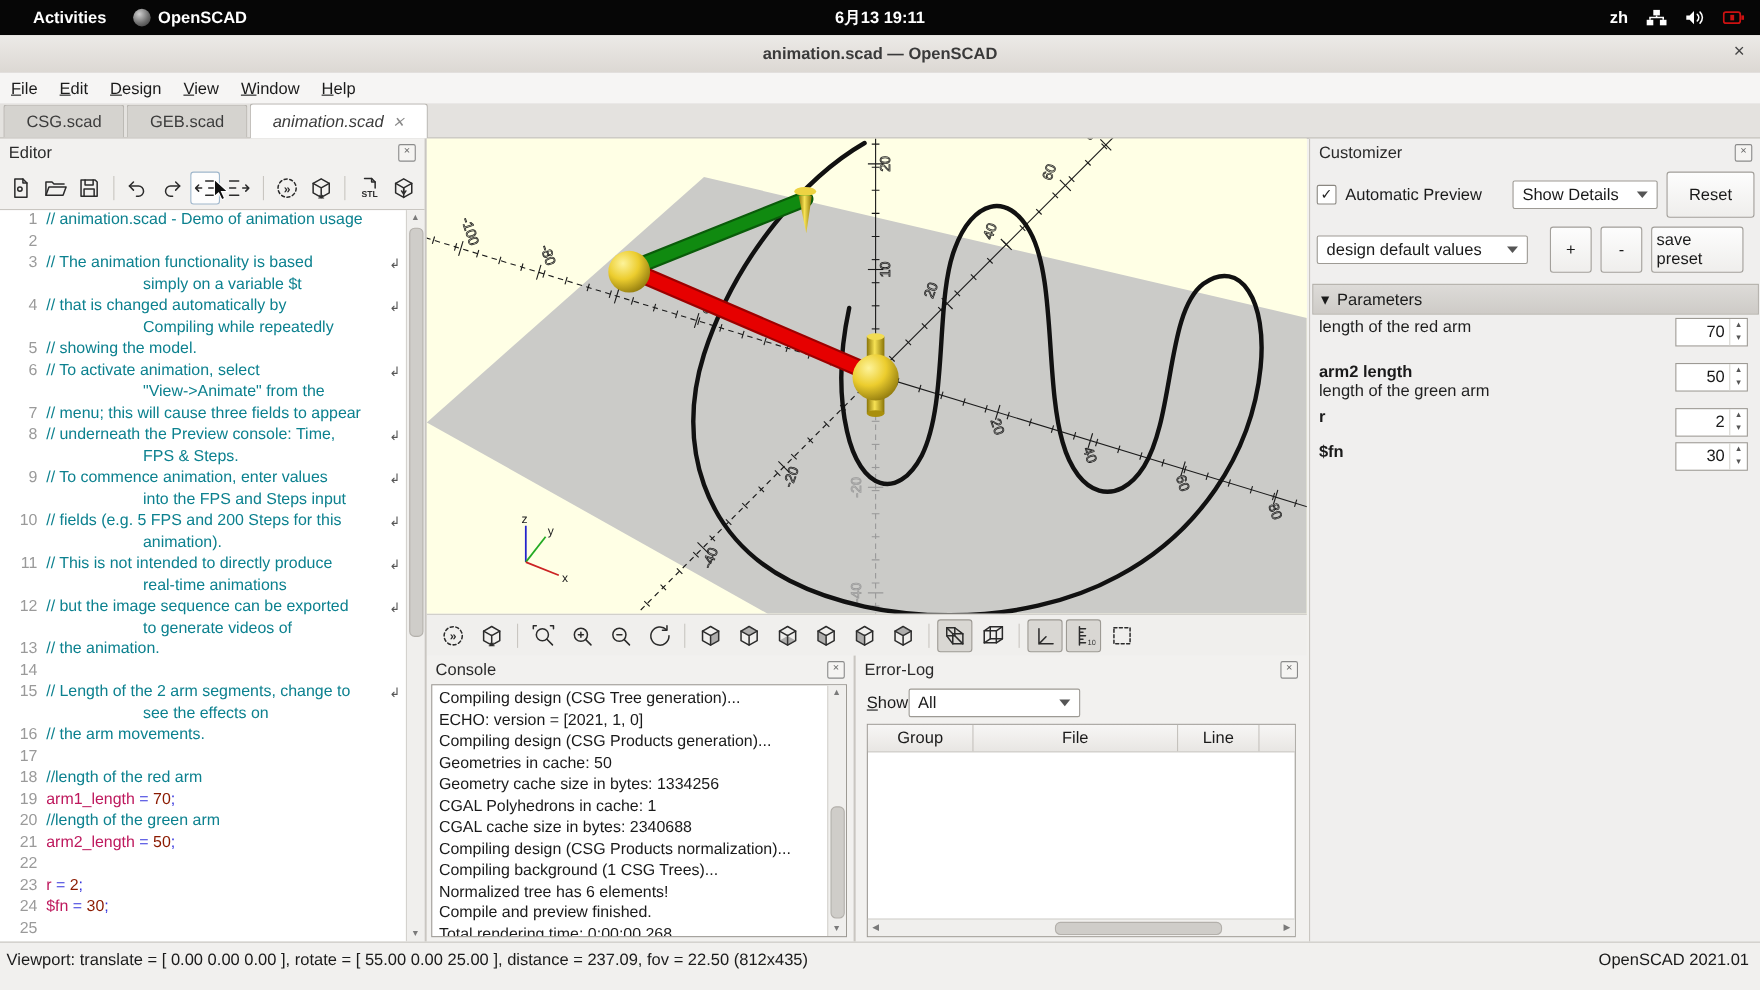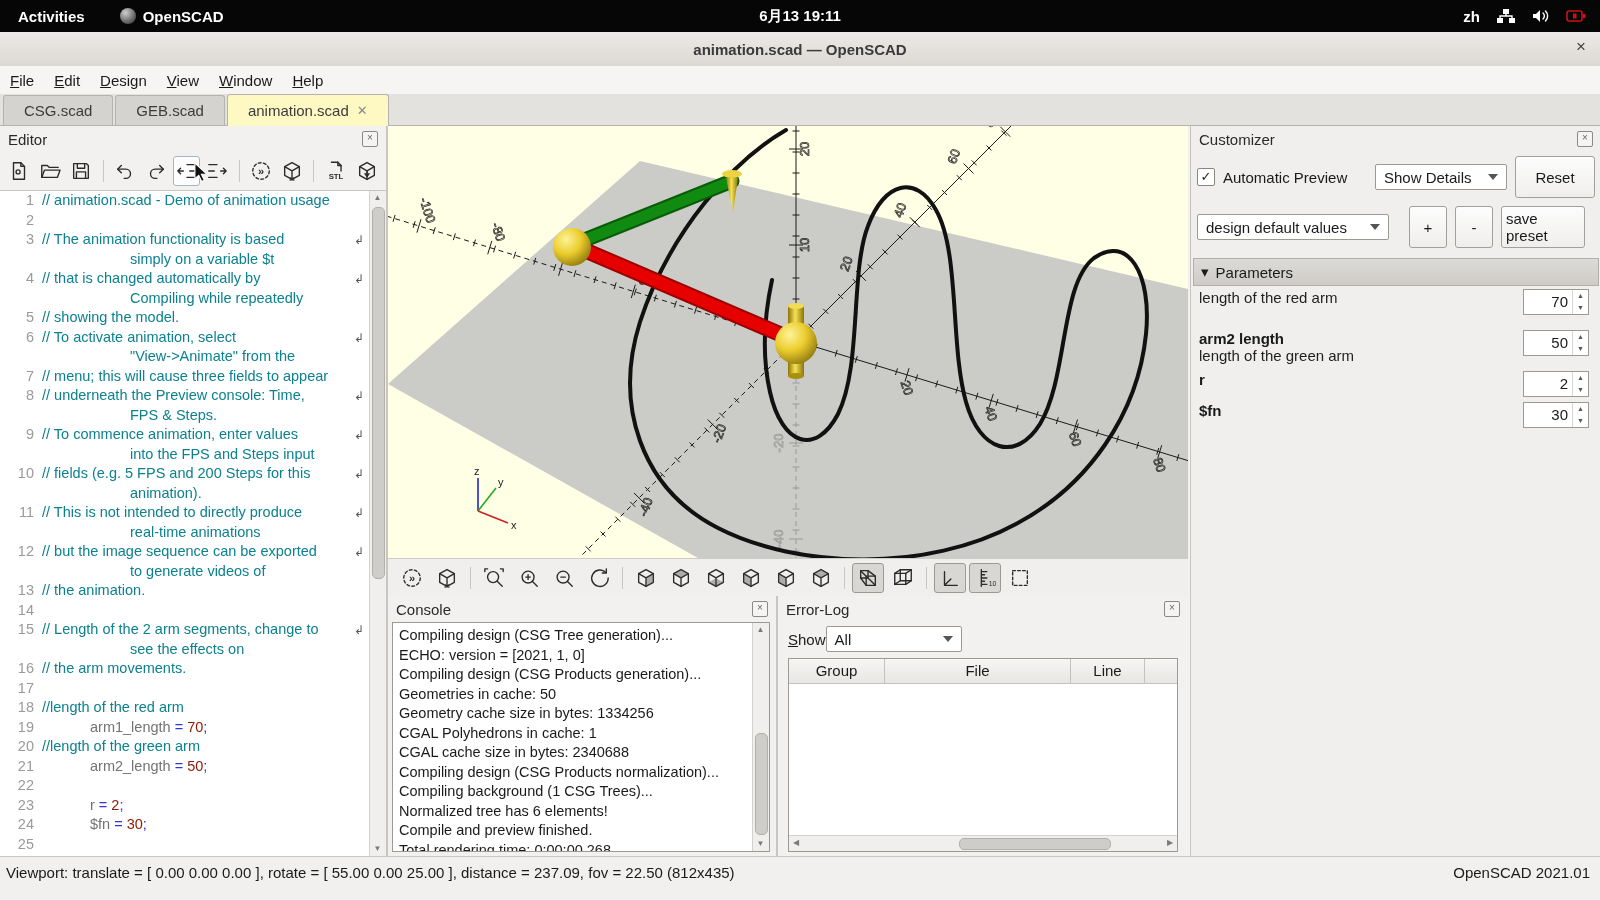--- a/index.html
+++ b/index.html
@@ -1,43 +1,43 @@
 <!DOCTYPE html>
 <html><head>
 <meta charset="utf-8">
 <style>
   html,body{margin:0;padding:0;background:#444;}
   #app{position:relative;width:1600px;height:900px;background:#f2f1ef;overflow:hidden;
        font-family:"Liberation Sans",sans-serif;color:#1a1a1a;}
   
   .topbar{position:absolute;left:0;top:0;width:1600px;height:32px;background:#060606;color:#fff;
           display:flex;align-items:center;font-size:15px;font-weight:bold;}
-  .tb-activities{padding:0 18px;}
-  .tb-app{display:flex;align-items:center;gap:7px;margin-left:17px;}
+  .tb-activities{padding:0 18px;margin-left:12px;}
+  .tb-app{display:flex;align-items:center;gap:7px;margin-left:6px;}
   .tb-ball{width:16px;height:16px;border-radius:50%;
            background:radial-gradient(circle at 35% 30%,#cfcfcf,#6f6f6f 55%,#2e2e2e);}
   .tb-clock{position:absolute;left:0;right:0;text-align:center;}
   .tb-right{position:absolute;right:14px;display:flex;align-items:center;gap:16px;}
   .tb-right svg{display:block;}
   
   .titlebar{position:absolute;left:0;top:32px;width:1600px;height:34px;
             background:linear-gradient(#eceae7,#dcd8d3);border-bottom:1px solid #bdb9b3;
             display:flex;align-items:center;justify-content:center;font-size:15px;font-weight:bold;color:#3a3a3a;}
   .win-close{position:absolute;right:14px;top:5px;font-size:17px;color:#444;font-weight:normal;cursor:default;}
   
   .menubar{position:absolute;left:0;top:66px;width:1600px;height:28px;background:#f6f5f4;
            display:flex;align-items:center;font-size:15px;}
   .menu-item{padding:0 10px;}
   .menu-item u{text-decoration:underline;}
   
   .tabbar{position:absolute;left:0;top:94px;width:1600px;height:32px;background:#e4e2df;
           border-bottom:1px solid #b6b3ae;display:flex;align-items:flex-end;padding-left:3px;box-sizing:border-box;}
   .tab{height:29px;display:flex;align-items:center;gap:8px;padding:0 20px;font-size:15px;color:#3c3c3c;
        background:#d5d3cf;border:1px solid #b6b3ae;border-bottom:none;border-radius:3px 3px 0 0;margin-right:2px;}
-  .tab.active{background:#fef9c3;height:31px;margin-bottom:-1px;}
+  .tab.active{background:#ffffff;height:31px;margin-bottom:-1px;font-style:italic;}
   .tabclose{color:#8a8a8a;font-size:13px;}
   
   .panel-h{height:26px;display:flex;align-items:center;font-size:15px;color:#2a2a2a;padding:0 8px;}
   .panel-h .sp{flex:1;}
   .closebox{width:14px;height:14px;border:1px solid #8a8a8a;border-radius:2px;color:#6a6a6a;
             font-size:10px;line-height:12px;text-align:center;background:#f5f4f2;}
   
   .editor{position:absolute;left:0;top:126px;width:386px;height:730px;background:#f2f1ef;}
   .etoolbar{height:38px;display:flex;align-items:center;gap:4px;padding:0 6px;position:relative;}
   .tbtn{width:32px;height:30px;display:flex;align-items:center;justify-content:center;background:transparent;
@@ -46,21 +46,21 @@
   .tbtn svg text{fill:#2b2b2b;stroke:none;font-family:"Liberation Sans",sans-serif;}
   .tbtn svg .face{fill:#4a4a4a;opacity:.4;stroke:none;}
   .tbtn.pressed{background:#d9d7d3;border:1px solid #9d9a94;}
   .tbtn.highlight{background:#fdfdfd;border:1px solid #9fb7cc;}
   .tsep{width:1px;height:22px;background:#c9c6c1;margin:0 4px;}
   .code{position:absolute;left:0;top:64px;right:0;bottom:0;background:#fff;border-top:1px solid #c9c6c1;
         font-size:14.5px;line-height:19.5px;overflow:hidden;}
   .crow{display:flex;position:relative;}
   .cg{width:34px;text-align:right;padding-right:8px;color:#9a9a9a;flex:none;}
   .cc{white-space:pre;}
-  .cc .c{color:#0c818f;} .cc .v{color:#737373;margin-left:48px;} .cc .o{color:#3333dd;} .cc .num{color:#8b1a00;}
+  .cc .c{color:#0c818f;} .cc .v{color:#be185d;} .cc .o{color:#3333dd;} .cc .num{color:#8b1a00;}
   .wrapmark{position:absolute;right:22px;top:1px;color:#555;font-size:12px;}
   .cont .cc{padding-left:88px;}
   .vscroll{position:absolute;right:0;top:0;bottom:0;width:16px;background:#f0efed;border-left:1px solid #d4d2ce;}
   .vscroll .arr{position:absolute;left:0;width:15px;height:14px;color:#7a7a7a;font-size:8px;text-align:center;line-height:14px;}
   .vscroll .thumb{position:absolute;left:2px;width:11px;background:#cfcdc9;border:1px solid #b3b0ab;border-radius:5px;}
   
   .viewport{position:absolute;left:388px;top:126px;width:800px;height:432px;background:#ffffe5;}
   .vptoolbar{position:absolute;left:388px;top:558px;width:800px;height:38px;background:#f0efed;
              border-top:1px solid #cfccc7;display:flex;align-items:center;gap:3px;padding:0 8px;box-sizing:border-box;}
   .axis-label{font-size:13px;font-family:"Liberation Sans",sans-serif;}
@@ -729,21 +729,21 @@
   <div class="vsplit" style="left:776px;top:596px;height:260px"></div>
 
   <div class="errorlog">
     <div class="panel-h">
       <span>Error-Log</span>
       <span class="sp"></span>
       <span class="closebox">×</span>
     </div>
     <div class="showrow">
       <span id="show-label"><u>S</u>how</span>
-      <div class="dd" style="width:136px">
+      <div class="dd" style="width:156px">
         <span>All</span>
         <span class="caret"></span>
       </div>
     </div>
     <div class="etable">
       <div class="ethead" id="etable-head">
           <div style="width: 96px;">Group</div>
           <div style="width: 186px;">File</div>
           <div style="width: 74px;">Line</div>
         </div>

